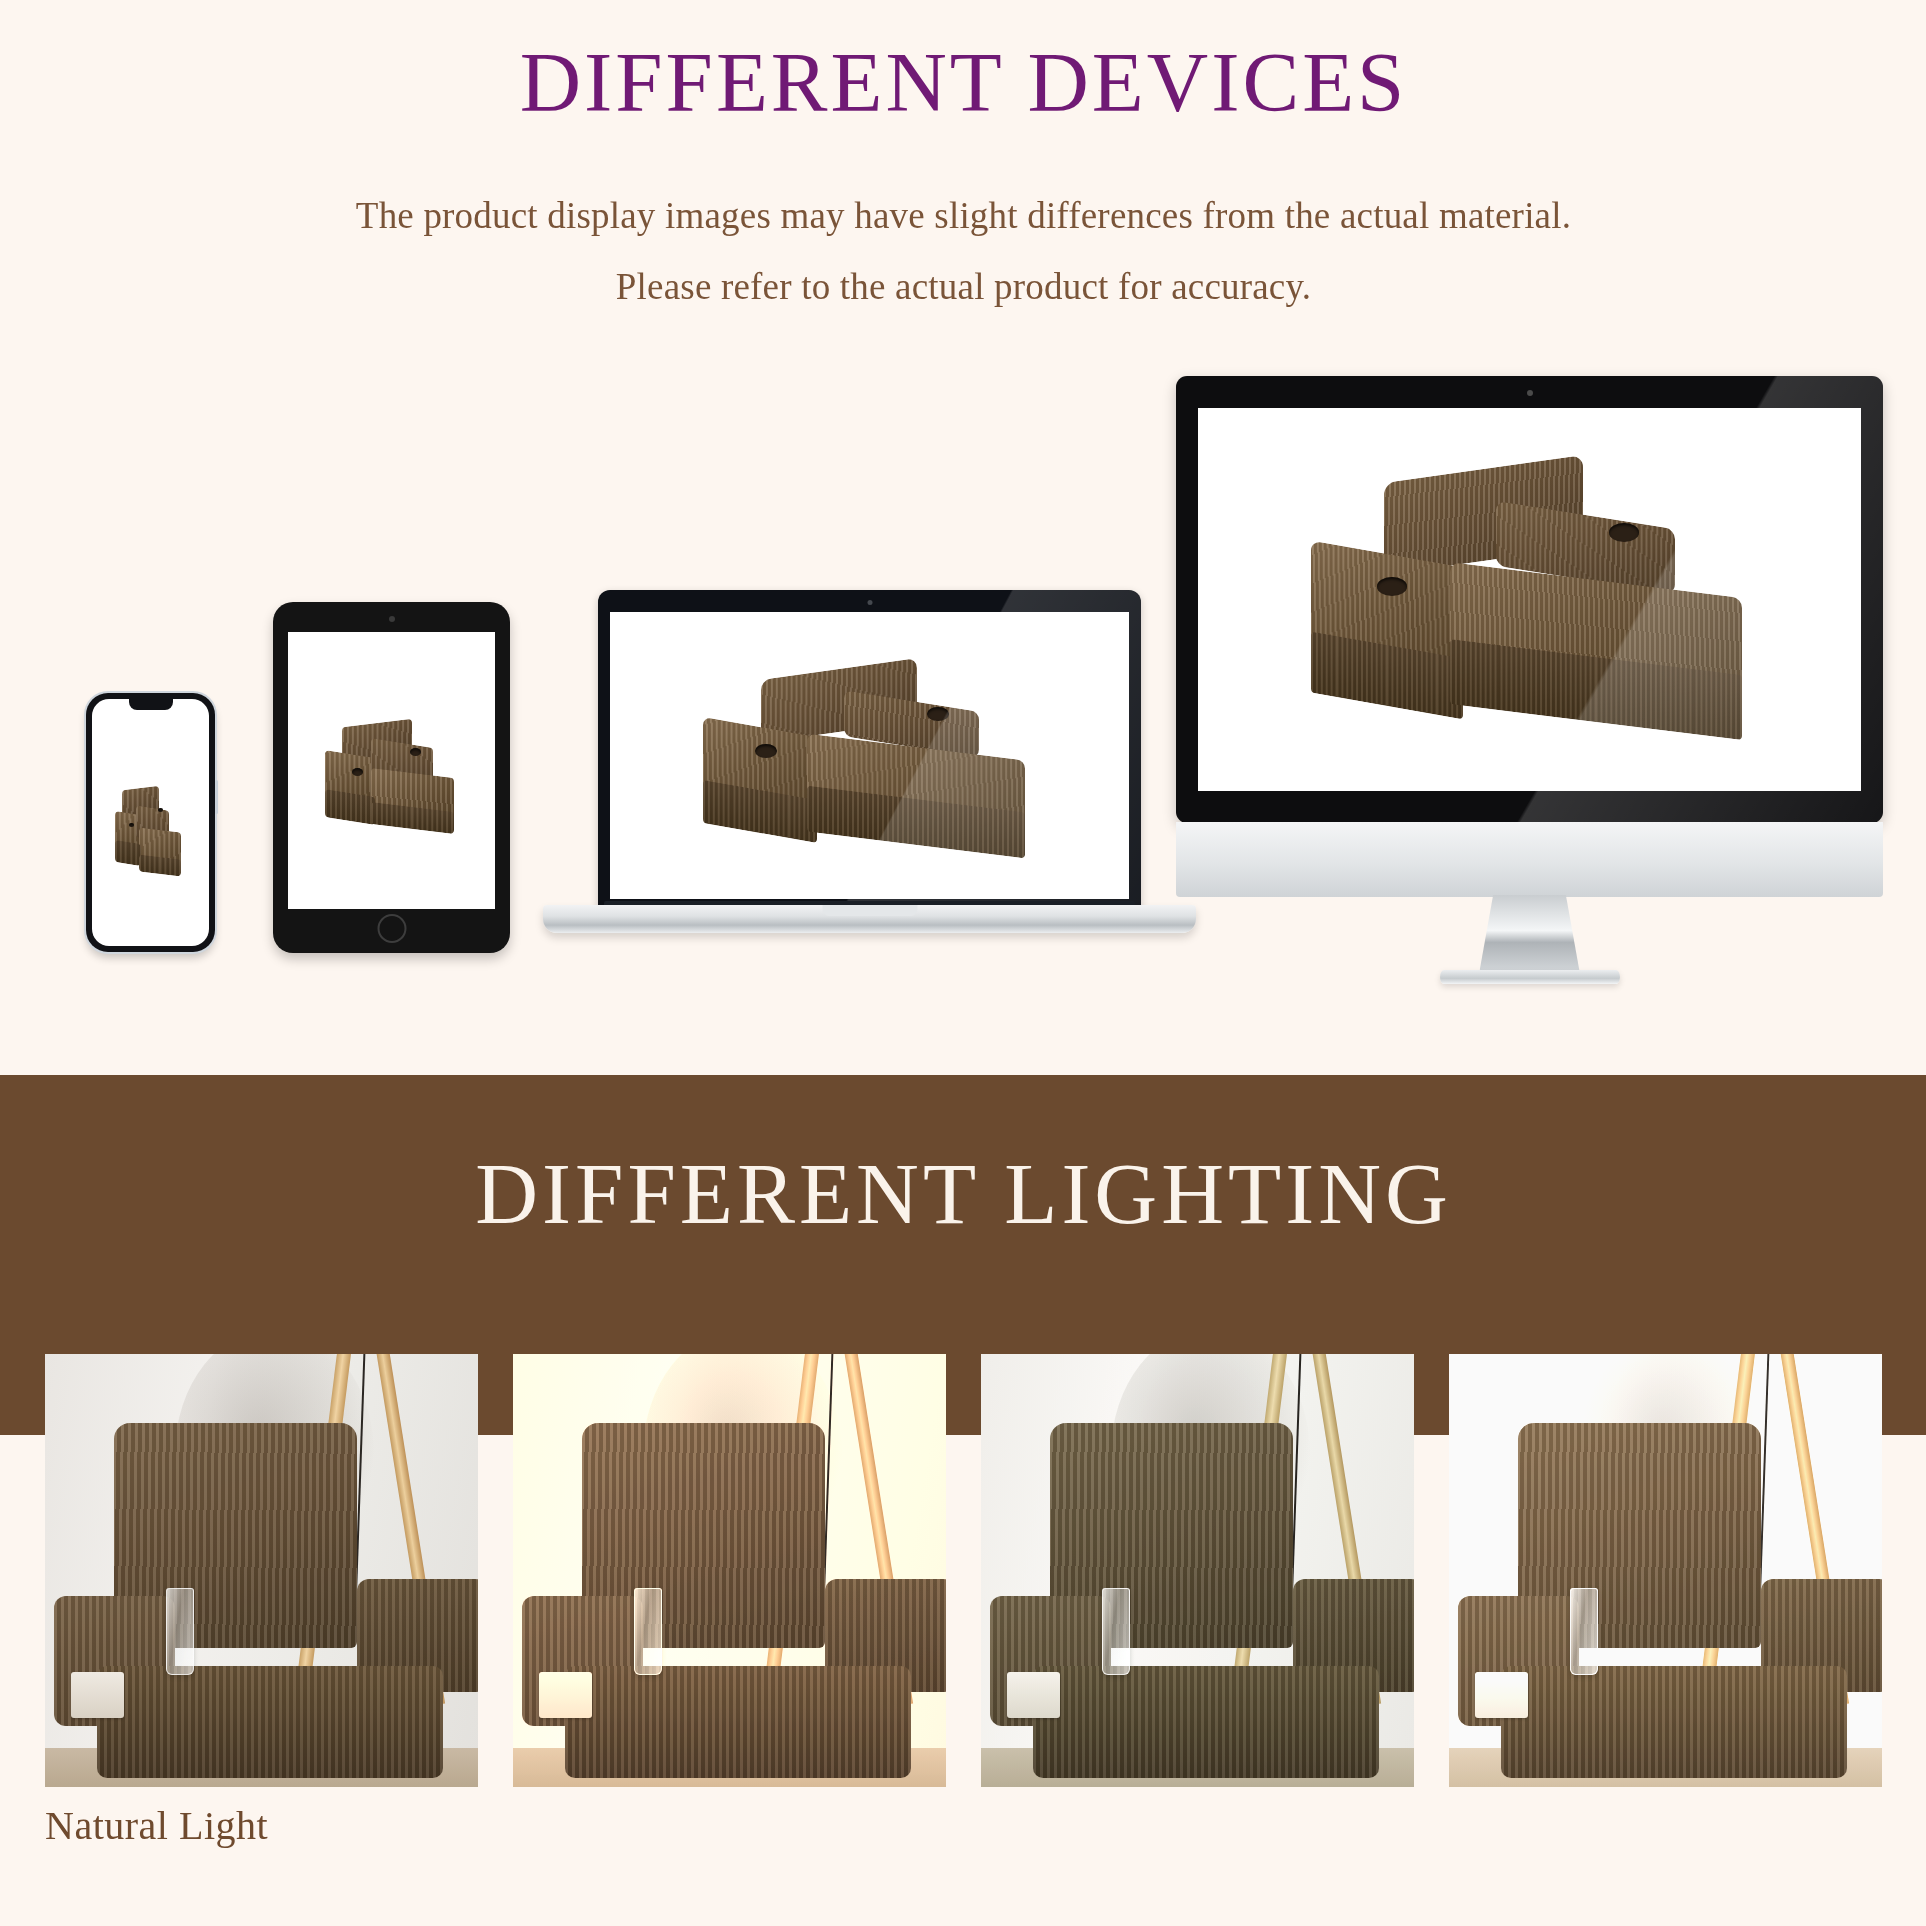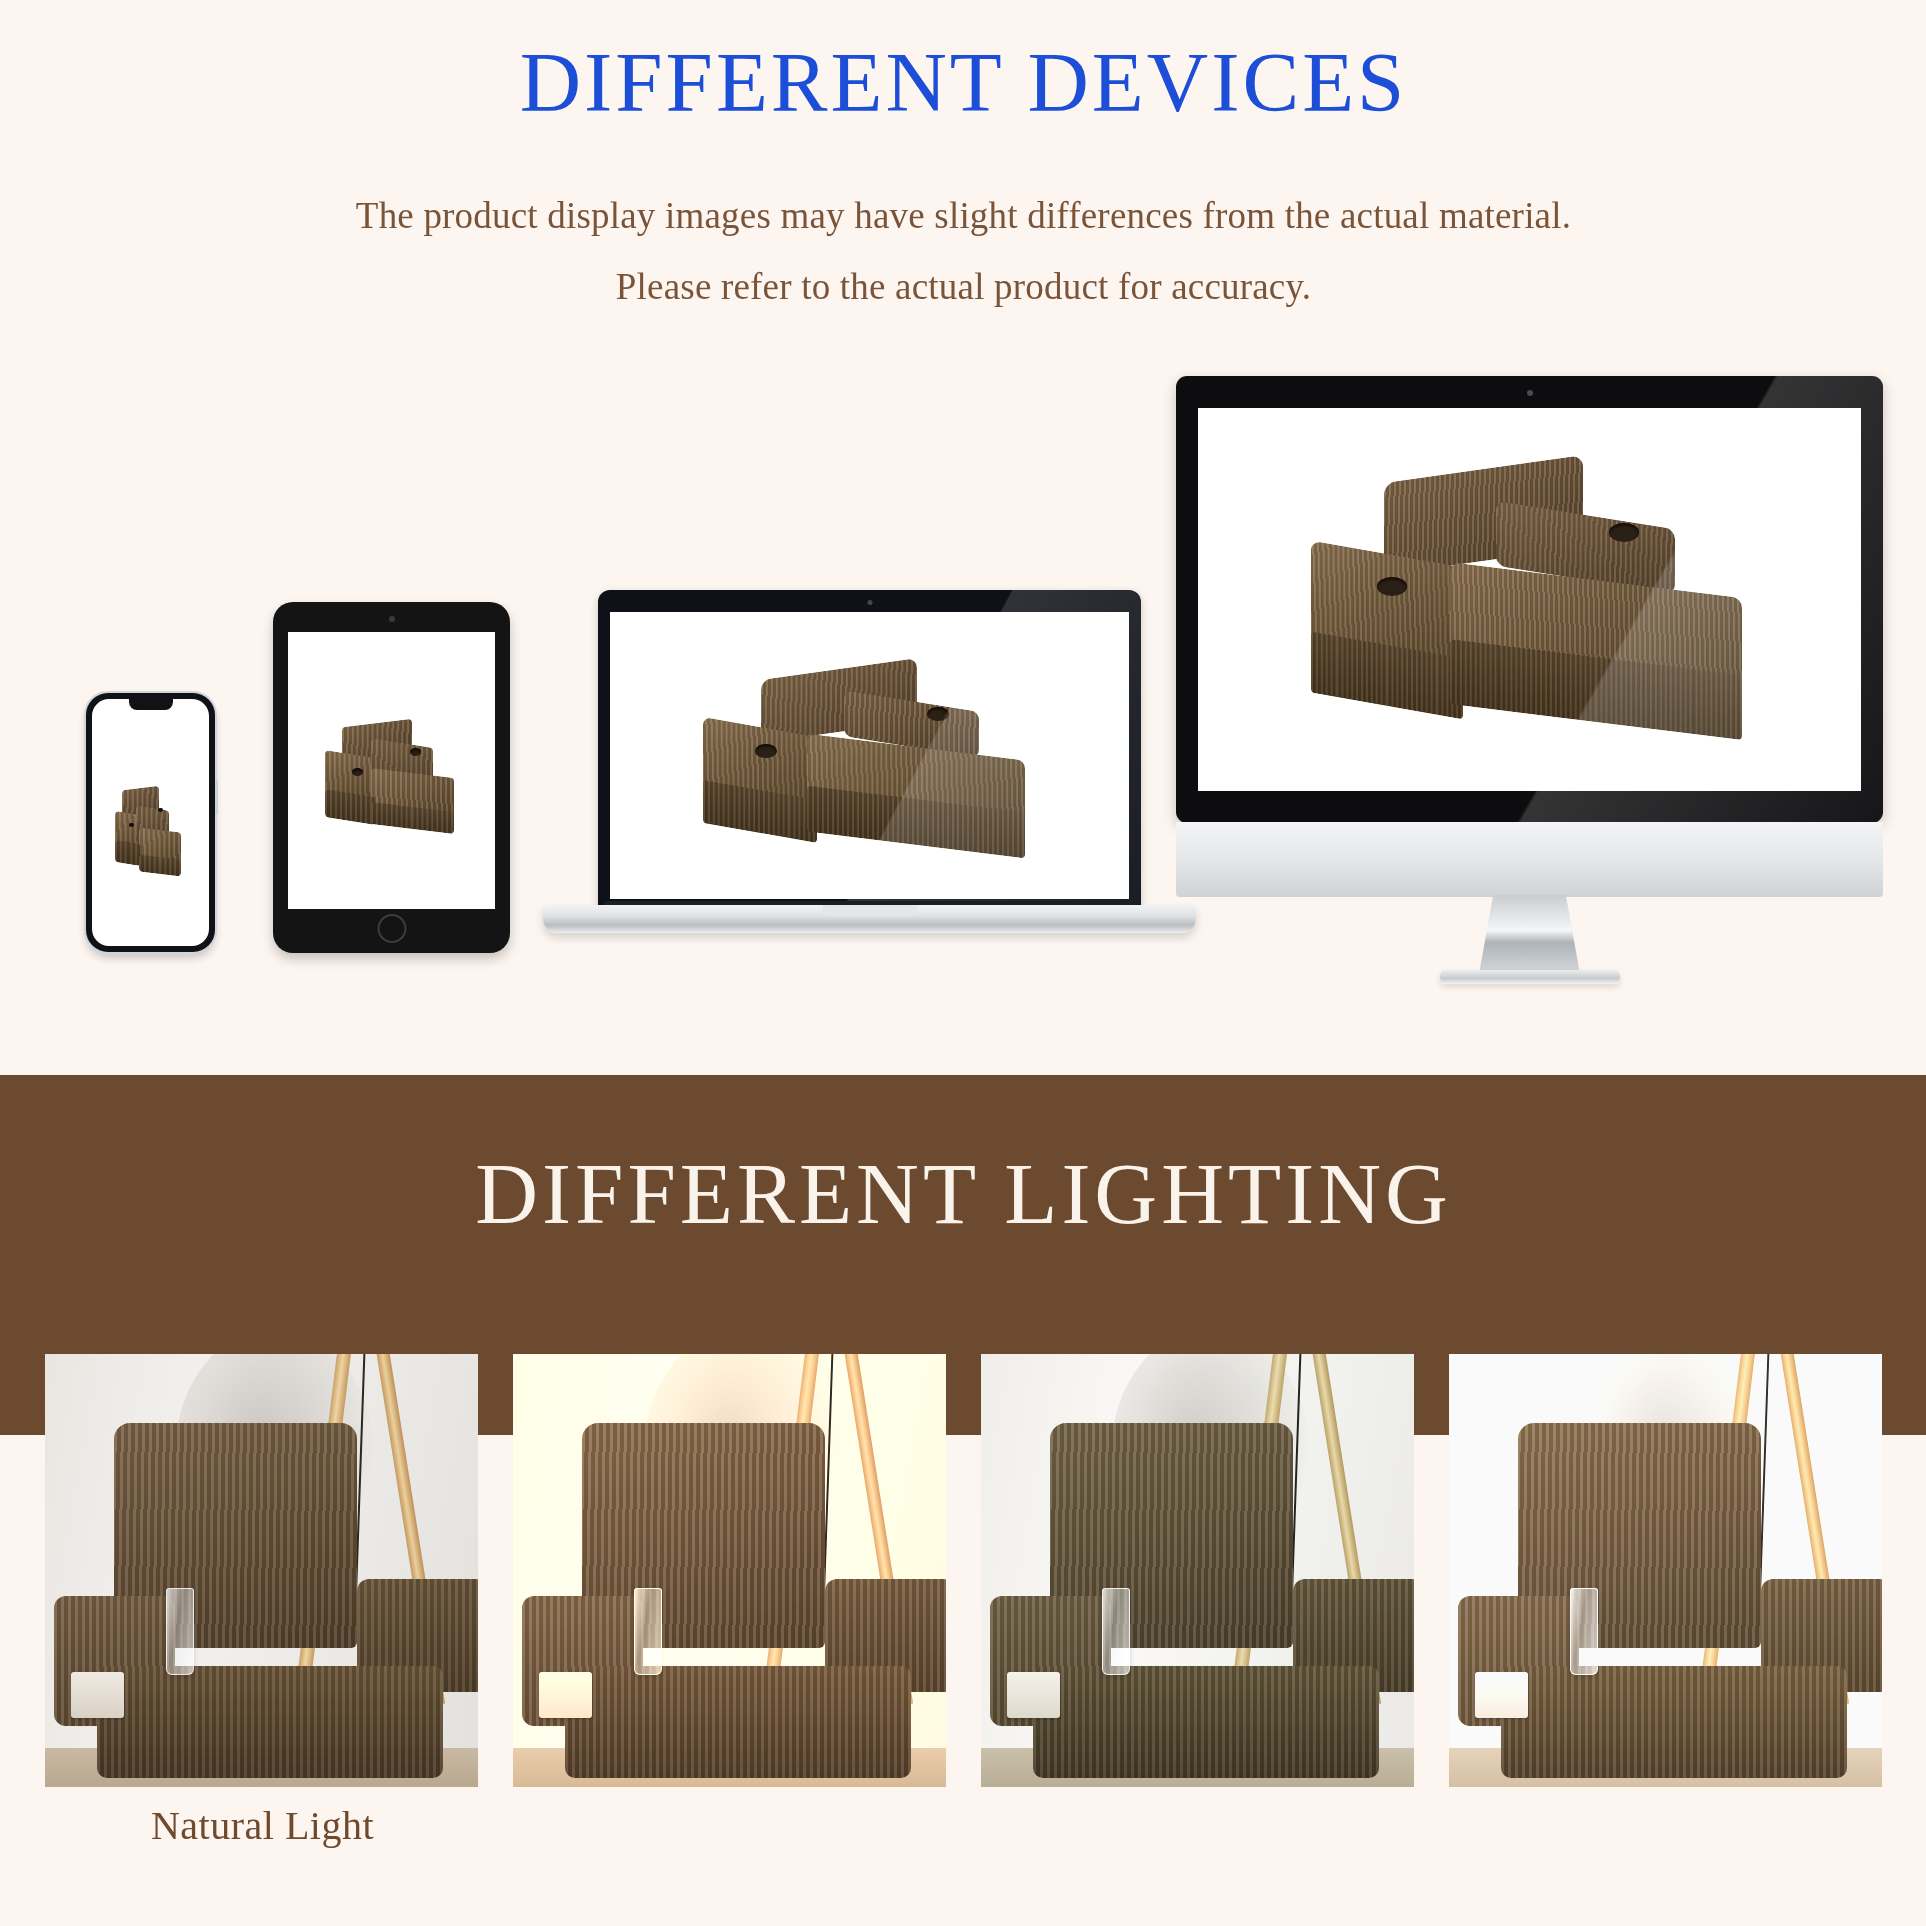--- a/index.html
+++ b/index.html
@@ -12,21 +12,21 @@
   }
   .page{position:absolute;inset:0;width:1927px;height:1927px;}
 
   
   .devices-section{position:absolute;left:0;top:0;width:1927px;height:1075px;background:#FDF6F0;}
 
   .title-devices{
     position:absolute;left:0;top:38px;width:1927px;
     text-align:center;
     font-size:85px;letter-spacing:3px;
-    color:#1d4ed8;
+    color:#701a75;
     font-weight:400;
     line-height:1.05;
   }
   .subtitle-wrap{
     position:absolute;left:0;top:180px;width:1927px;text-align:center;
     color:#7A5438;
   }
   .subtitle-line{font-size:37px;line-height:71px;letter-spacing:0.2px;}
 
   
@@ -109,21 +109,21 @@
   .brown-band{position:absolute;left:0;top:1075px;width:1927px;height:360px;background:#6B4A2F;}
   .title-lighting{
     position:absolute;left:0;top:1148px;width:1927px;text-align:center;
     font-size:87px;letter-spacing:4px;color:#FAF3EB;font-weight:400;line-height:1.05;
   }
 
   .photo-grid{position:absolute;left:45px;top:1354px;width:1837px;height:433px;
     display:flex;gap:35px;}
   .photo-cell{position:relative;width:435px;height:433px;overflow:hidden;background:#ddd;}
   .labels-row{position:absolute;left:45px;top:1802px;width:1837px;display:flex;gap:35px;}
-  .label-cell{width:435px;text-align:center;font-size:40px;color:#6F4A2E;letter-spacing:0.5px;}
+  .label-cell{width:435px;text-align:left;font-size:40px;color:#6F4A2E;letter-spacing:0.5px;}
 
   
   .scene{position:absolute;inset:0;overflow:hidden;}
   .wall{position:absolute;inset:0;background:linear-gradient(100deg,#e9e6e2 0%,#f3f1ee 34%,#ecebe7 62%,#e3e1dd 100%);}
   .wall-shadow{position:absolute;left:30%;top:-6%;width:46%;height:58%;border-radius:50%;
     background:radial-gradient(ellipse at 42% 42%, rgba(120,110,100,.30) 0%, rgba(150,140,130,.12) 55%, rgba(0,0,0,0) 72%);}
   .lamp-a{position:absolute;left:68%;top:-4%;width:14px;height:86%;
     background:linear-gradient(90deg,#c9a268,#f0d3a3 45%,#c49a5f);transform:rotate(7deg);transform-origin:top center;}
   .lamp-b{position:absolute;left:76%;top:-4%;width:13px;height:86%;
     background:linear-gradient(90deg,#c39a60,#eccf9d 45%,#bd9057);transform:rotate(-9deg);transform-origin:top center;}

